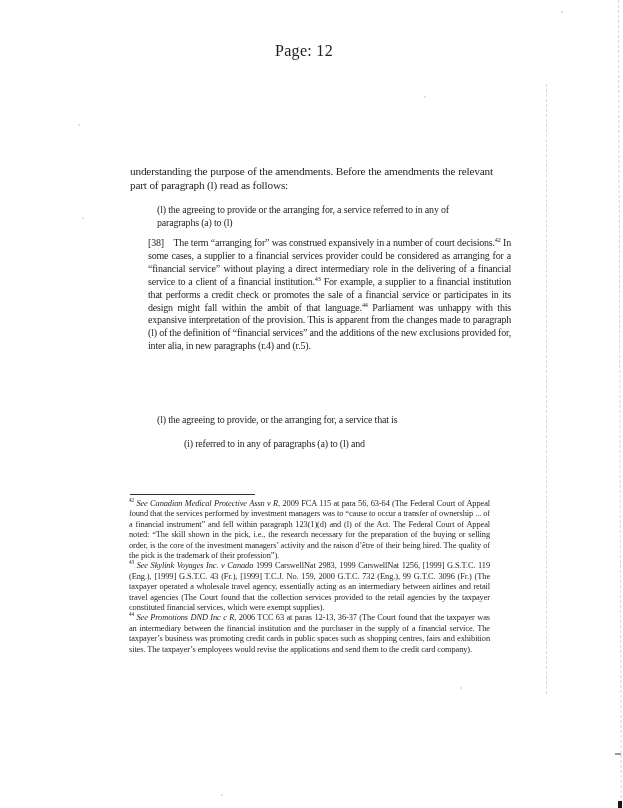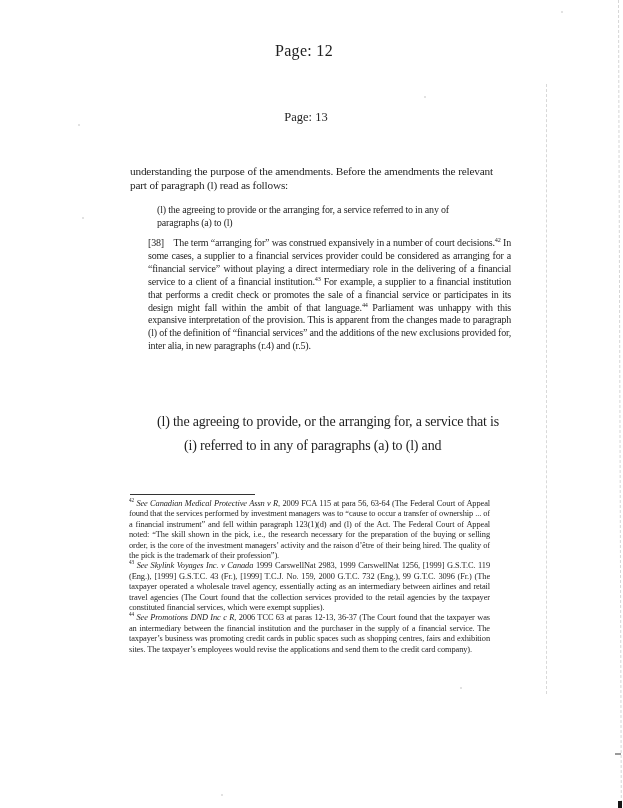--- a/index.html
+++ b/index.html
@@ -11,41 +11,40 @@
   .page{position:absolute;inset:0;}
   .hdr{position:absolute;text-align:center;white-space:nowrap;}
   .hdr12{top:42px;left:0;width:608px;font-size:16px;letter-spacing:.3px;}
   .hdr13{top:110px;left:0;width:612px;font-size:12.5px;}
   p{margin:0;}
   .blk{position:absolute;text-align:justify;}
   #intro{left:130px;top:165px;width:363px;font-size:11.3px;line-height:13.6px;letter-spacing:-.2px;}
   #quote-old{left:157px;top:203px;width:292px;font-size:10px;line-height:13.4px;letter-spacing:-.2px;}
   #p38{left:148px;top:237px;width:363px;font-size:10px;line-height:12.9px;letter-spacing:-.2px;}
   #p39{left:130px;top:371px;width:363px;font-size:11.3px;line-height:14.3px;letter-spacing:-.2px;}
-  .qleft{text-align:center;font-size:14px;letter-spacing:-.2px;white-space:nowrap;}
+  .qleft{text-align:center;font-size:10px;letter-spacing:-.2px;white-space:nowrap;}
   #q-lead{left:157px;top:414px;}
   #q-i{left:184px;top:438px;font-family:Liberation Serif, serif;}
   #q-ii{left:184px;top:460px;}
   #fnrule{position:absolute;left:130px;top:494px;width:125px;height:0;border-top:1.5px solid #333;}
   #fns{position:absolute;left:129px;top:499px;width:361px;font-size:8.4px;line-height:10.4px;letter-spacing:-.1px;text-align:justify;}
   sup{font-size:62%;vertical-align:super;line-height:0;}
   
   .line-a{position:absolute;left:546px;top:84px;height:610px;width:0;border-left:1px dashed #d2d2d2;opacity:.85;}
   .line-b{position:absolute;left:618px;top:0;height:808px;width:0;border-left:1px dashed #d6d6d6;transform:rotate(-0.2deg);transform-origin:top left;}
   .dash-mark{position:absolute;left:615px;top:753px;width:6px;height:2px;background:#9a9a9a;}
   .corner-mark{position:absolute;left:618px;top:801px;width:4px;height:7px;background:#161616;}
   .speck{position:absolute;width:2px;height:2px;border-radius:50%;background:#b9b9b9;opacity:.55;}
 </style>
 </head>
 <body>
 
 <div class="page">
 
   <div class="hdr hdr12">Page: 12</div>
-  <div class="hdr hdr13">Page: 13</div>
 
   <p class="blk" id="quote-old">(l) the agreeing to provide or the arranging for, a service referred to in any of paragraphs (a) to (l)</p>
 
   <p class="blk" id="intro">understanding the purpose of the amendments. Before the amendments the relevant part of paragraph (l) read as follows:</p>
 
   <p class="blk" id="p38"><span>[38]  The term “arranging for” was construed expansively in a number of court decisions.</span><sup>42</sup><span> In some cases, a supplier to a financial services provider could be considered as arranging for a “financial service” without playing a direct intermediary role in the delivering of a financial service to a client of a financial institution.</span><sup>43</sup><span> For example, a supplier to a financial institution that performs a credit check or promotes the sale of a financial service or participates in its design might fall within the ambit of that language.</span><sup>44</sup><span> Parliament was unhappy with this expansive interpretation of the provision. This is apparent from the changes made to paragraph (l) of the definition of “financial services” and the additions of the new exclusions provided for, inter alia, in new paragraphs (r.4) and (r.5).</span></p>
 
 
   <p class="blk qleft" id="q-lead">(l) the agreeing to provide, or the arranging for, a service that is</p>
   <p class="blk qleft" id="q-i">(i) referred to in any of paragraphs (a) to (l) and</p>

